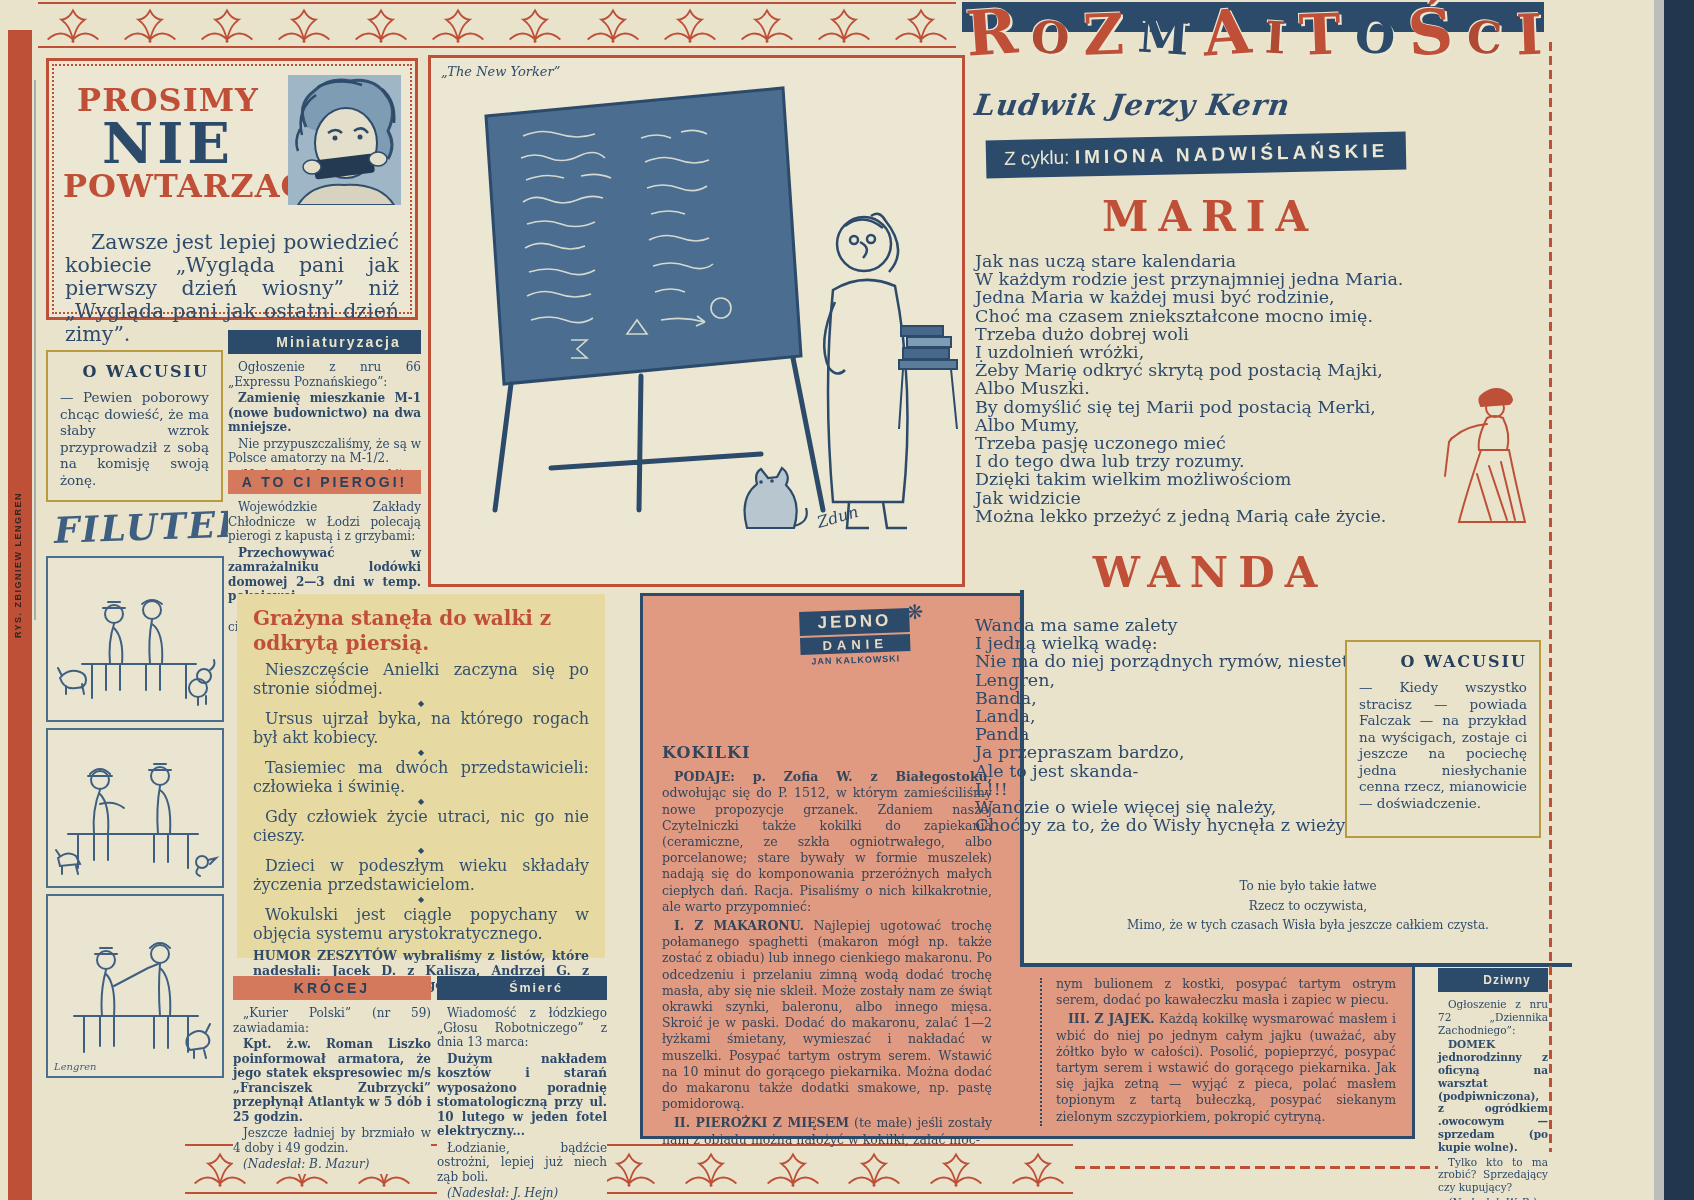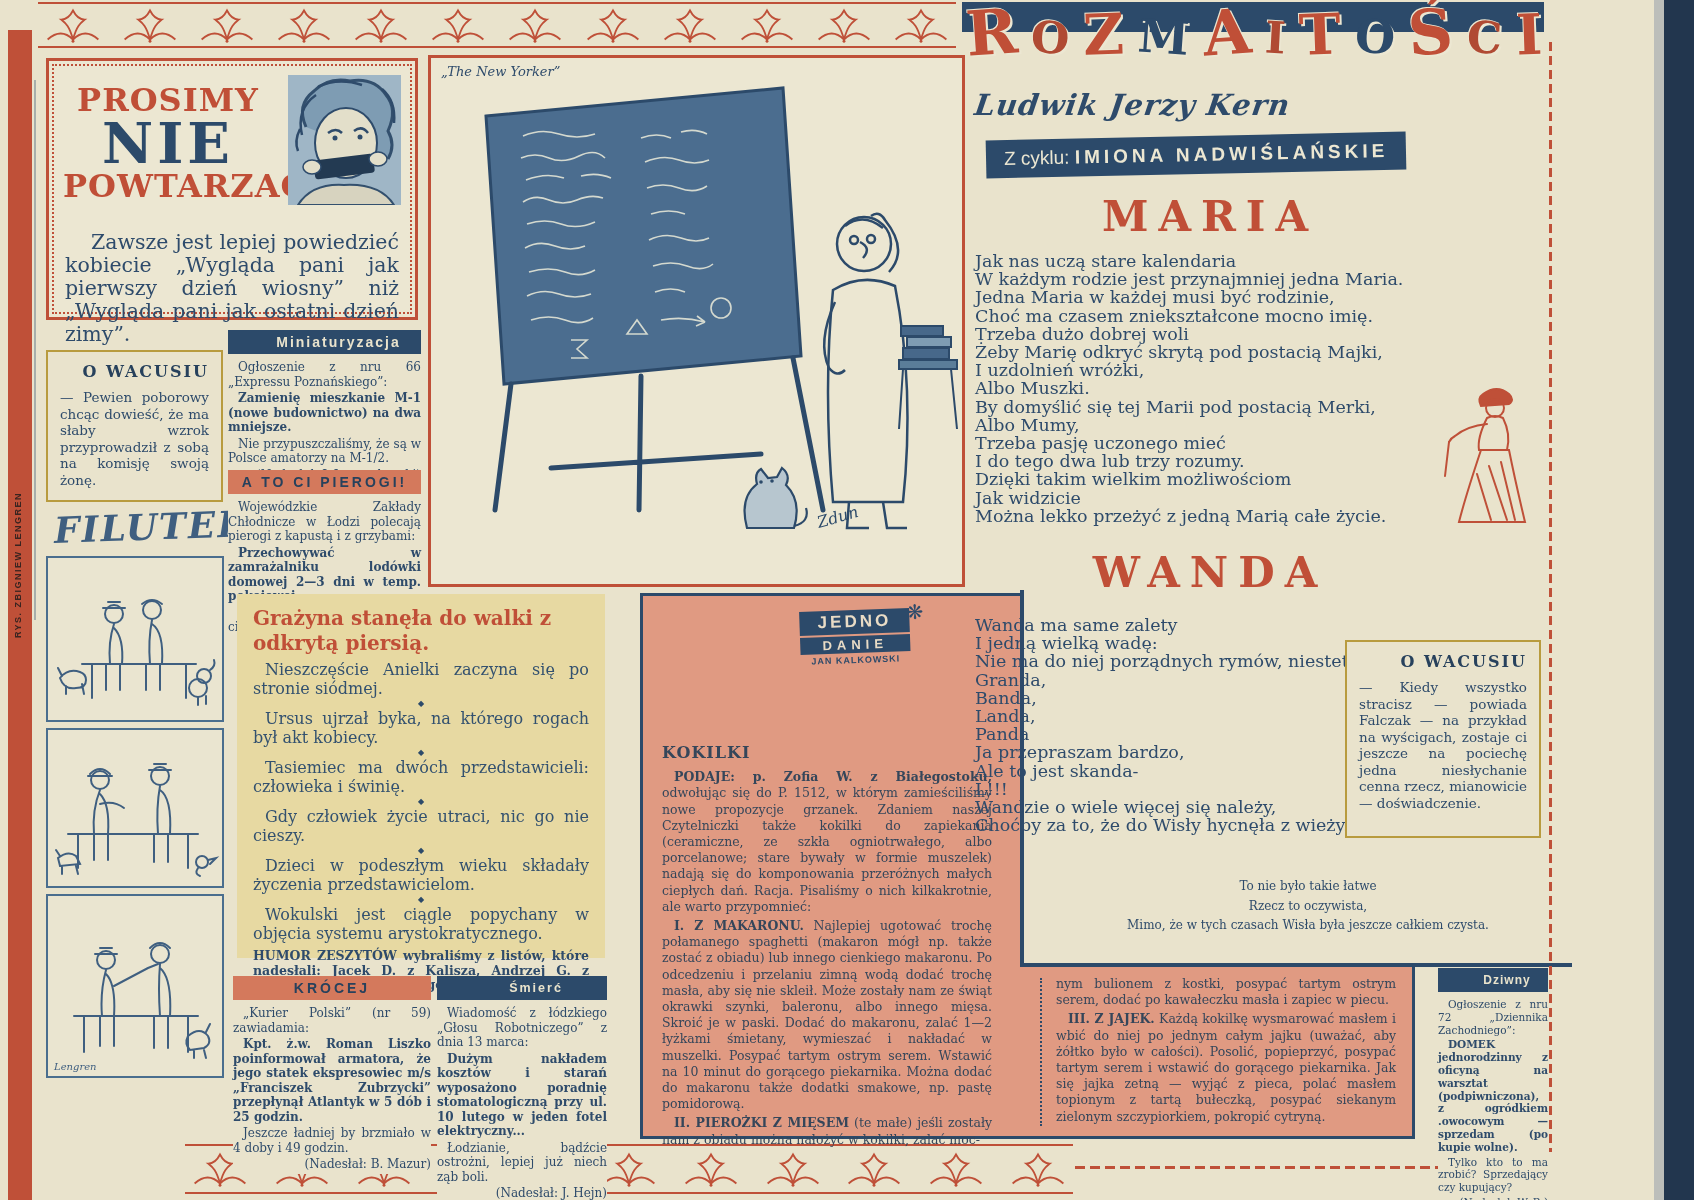--- a/index.html
+++ b/index.html
@@ -36,21 +36,21 @@
   .mh-3{font-size:46px;transform:translateY(12px) rotate(4deg);color:#2c4a6a;text-shadow:2px 2px 0 #ece7d2;}
 
   
   .bar-navy{height:24px;background:#2c4a6a;color:#e9e3cc;font:bold 14px/24px "Liberation Sans",sans-serif;
     letter-spacing:2px;text-align:center;padding-left:28px;}
   .bar-salmon{height:24px;background:#d4795c;color:#27415c;font:bold 14px/24px "Liberation Sans",sans-serif;
     letter-spacing:3px;text-align:center;}
   .clipbody{font-size:12px;line-height:14.5px;text-align:justify;color:#2e4b6b;padding-top:6px;}
   .clipbody p{margin:0 0 2px 0;text-indent:10px;}
   .clipbody .bold{font-weight:bold;}
-  .sig{text-align:right;text-indent:0;}
+  .sig{font-style:italic;text-align:left;text-indent:0;}
 
   
   .prosimy{left:46px;top:58px;width:372px;height:262px;background:#ece7d2;z-index:3;
     border:3px solid #bf5038;outline:2px dotted #bf5038;outline-offset:-8px;}
   .prosimy-head{position:absolute;left:14px;top:22px;width:210px;text-align:center;}
   .prosimy-l1,.prosimy-l3{font-weight:bold;color:#c04f37;font-size:32px;line-height:34px;letter-spacing:1px;}
   .prosimy-l2{font-weight:bold;color:#2c4a6a;font-size:56px;line-height:52px;letter-spacing:4px;}
   .prosimy-photo{position:absolute;right:14px;top:14px;width:113px;height:130px;}
   .prosimy-body{position:absolute;left:16px;right:16px;top:170px;font-size:20.5px;line-height:23px;
     text-align:justify;text-indent:26px;color:#2e4b6b;}
@@ -490,22 +490,22 @@
     <span>Z cyklu:</span>
     <b>IMIONA NADWIŚLAŃSKIE</b>
   </div>
   <div class="abs poem-h maria-h">MARIA</div>
   <div class="abs poem maria-poem">
       <div class="poem-line">Jak nas uczą stare kalendaria</div>
       <div class="poem-line">W każdym rodzie jest przynajmniej jedna Maria.</div>
       <div class="poem-line">Jedna Maria w każdej musi być rodzinie,</div>
       <div class="poem-line">Choć ma czasem zniekształcone mocno imię.</div>
       <div class="poem-line">Trzeba dużo dobrej woli</div>
+      <div class="poem-line">I uzdolnień wróżki,</div>
       <div class="poem-line">Żeby Marię odkryć skrytą pod postacią Majki,</div>
-      <div class="poem-line">I uzdolnień wróżki,</div>
       <div class="poem-line">Albo Muszki.</div>
       <div class="poem-line">By domyślić się tej Marii pod postacią Merki,</div>
       <div class="poem-line">Albo Mumy,</div>
       <div class="poem-line">Trzeba pasję uczonego mieć</div>
       <div class="poem-line">I do tego dwa lub trzy rozumy.</div>
       <div class="poem-line">Dzięki takim wielkim możliwościom</div>
       <div class="poem-line">Jak widzicie</div>
       <div class="poem-line">Można lekko przeżyć z jedną Marią całe życie.</div>
     </div>
   <svg class="abs woman" viewBox="0 0 106 148">
@@ -518,21 +518,21 @@
       <path d="M44 70 q-16 48 -22 72 l66 0 q-10 -42 -16 -72 z"></path>
       <path d="M40 94 l14 46 M52 86 l18 54 M64 82 l14 58"></path>
       <path d="M36 142 h44"></path>
     </g>
   </svg>
   <div class="abs poem-h wanda-h">WANDA</div>
   <div class="abs poem wanda-poem">
       <div class="poem-line">Wanda ma same zalety</div>
       <div class="poem-line">I jedną wielką wadę:</div>
       <div class="poem-line">Nie ma do niej porządnych rymów, niestety.</div>
-      <div class="poem-line">Granda,</div>
+      <div class="poem-line">Lengren,</div>
       <div class="poem-line">Banda,</div>
       <div class="poem-line">Landa,</div>
       <div class="poem-line">Panda</div>
       <div class="poem-line">Ja przepraszam bardzo,</div>
       <div class="poem-line">Ale to jest skanda-</div>
       <div class="poem-line">L!!!</div>
       <div class="poem-line">Wandzie o wiele więcej się należy,</div>
       <div class="poem-line">Choćby za to, że do Wisły hycnęła z wieży.</div>
     </div>
   <div class="abs wanda-tail">

